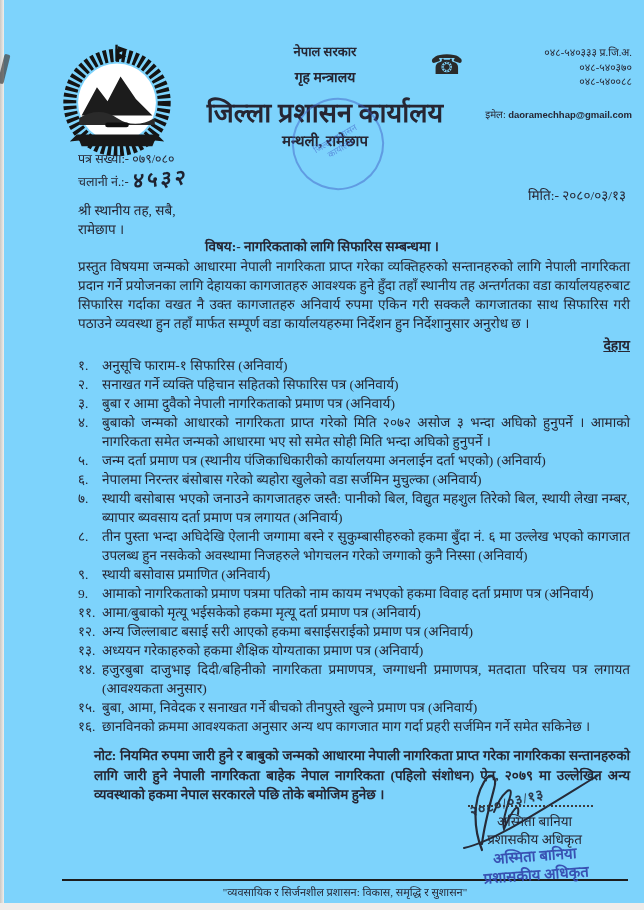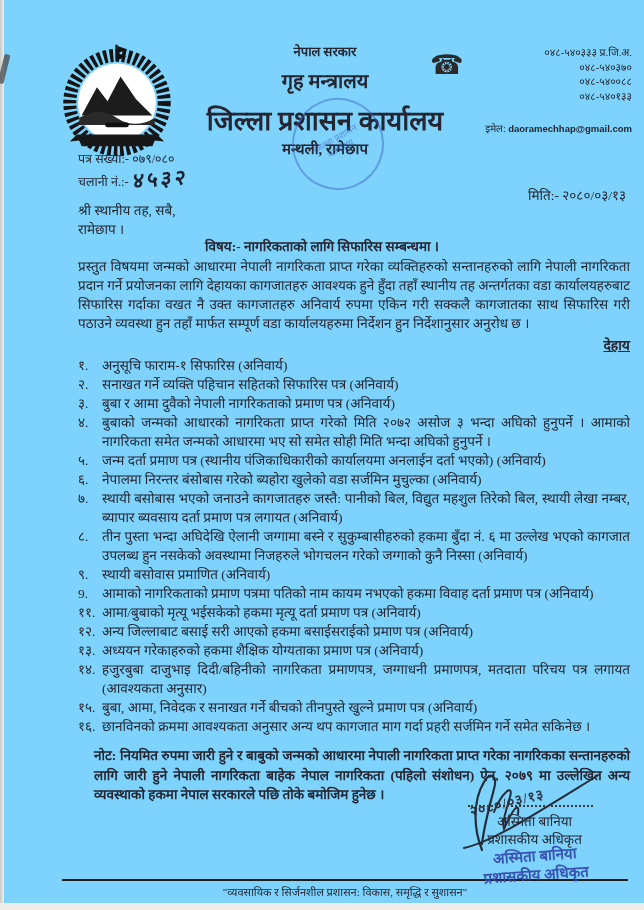--- a/index.html
+++ b/index.html
@@ -12,21 +12,21 @@
   .edge-left { position:absolute; left:0; top:0; width:4px; height:100%;
     background:linear-gradient(to right,#c9c8c5,#efefec); }
   .edge-bottom { position:absolute; left:0; bottom:0; width:100%; height:7px; background:#efecea; }
   .corner-mark { position:absolute; left:1px; top:54px; width:6px; height:30px;
     background:#4a4a4a; transform:rotate(14deg); opacity:.75; border-radius:2px; }
 
   
   .emblem { position:absolute; left:58px; top:40px; width:118px; height:118px; }
   .hdr-center { position:absolute; left:150px; top:42px; width:350px; text-align:center; }
   .gov { font-size:13px; font-weight:bold; }
-  .ministry { font-size:20px; font-weight:bold; margin-top:7px; }
+  .ministry { font-size:14px; font-weight:bold; margin-top:7px; }
   .office { font-size:27px; font-weight:bold; margin-top:7px; white-space:nowrap; }
   .addr { font-size:15px; font-weight:bold; }
 
   .round-stamp { position:absolute; left:292px; top:98px; width:92px; height:92px;
     border:2.5px solid rgba(62,88,196,.45); border-radius:50%;
     transform:rotate(-24deg); pointer-events:none;
     display:flex; flex-direction:column; align-items:center; justify-content:center;
     color:rgba(62,88,196,.55); font-size:9px; line-height:11px; text-align:center; }
   .round-stamp .rs-inner { transform:rotate(-6deg); }
 
@@ -115,21 +115,20 @@
     <span class="phone-icon">☎</span>
     <div>
 
         <div class="phone-line"><span>०४८-५४०३३३</span> <span>प्र.जि.अ.</span></div>
 
 
         <div class="phone-line"><span>०४८-५४०३७०</span> <span></span></div>
 
         <div class="phone-line"><span>०४८-५४००८८</span> <span></span></div>
 
-        <div class="phone-line"><span>०४८-५४०१३३</span> <span></span></div>
       </div>
     <div class="email-line">
       <span>इमेल:</span>
       <span class="email-addr">daoramechhap@gmail.com</span>
     </div>
   </div>
 
   <div class="meta-letter">
     <span>पत्र संख्या:-</span>
     <span>०७९/०८०</span>

